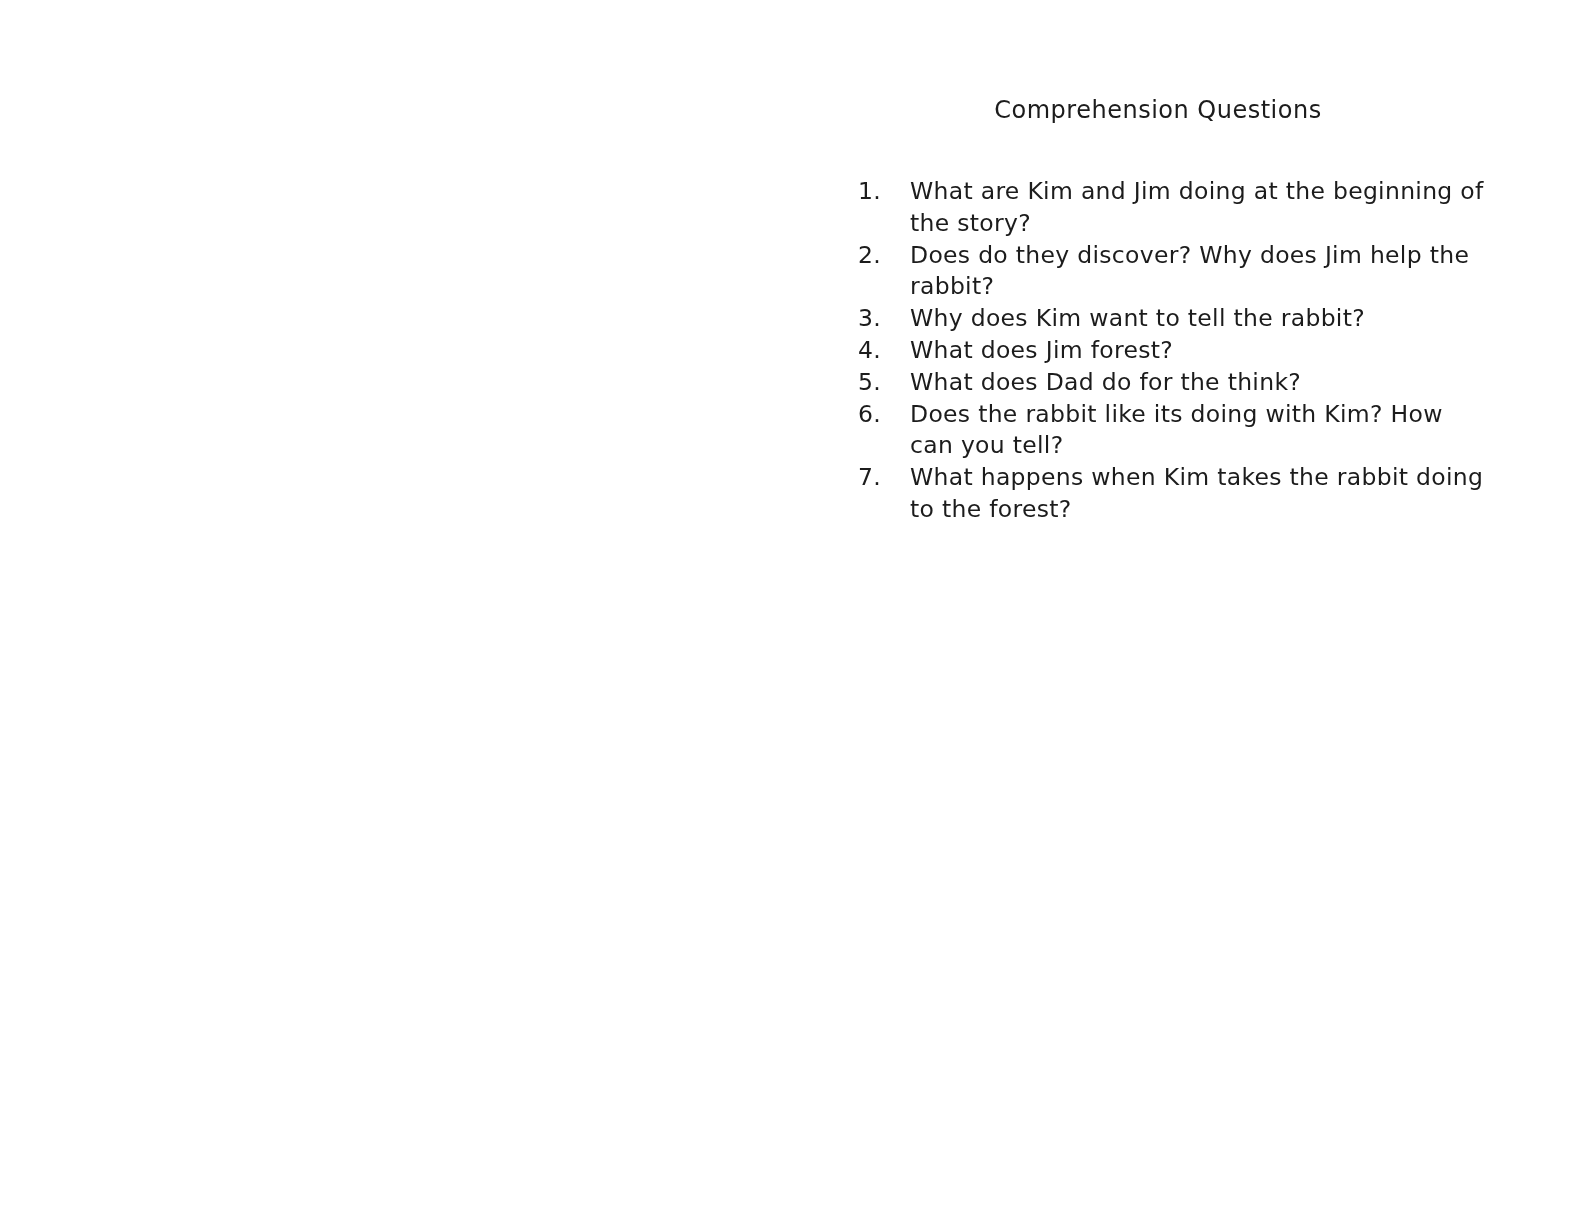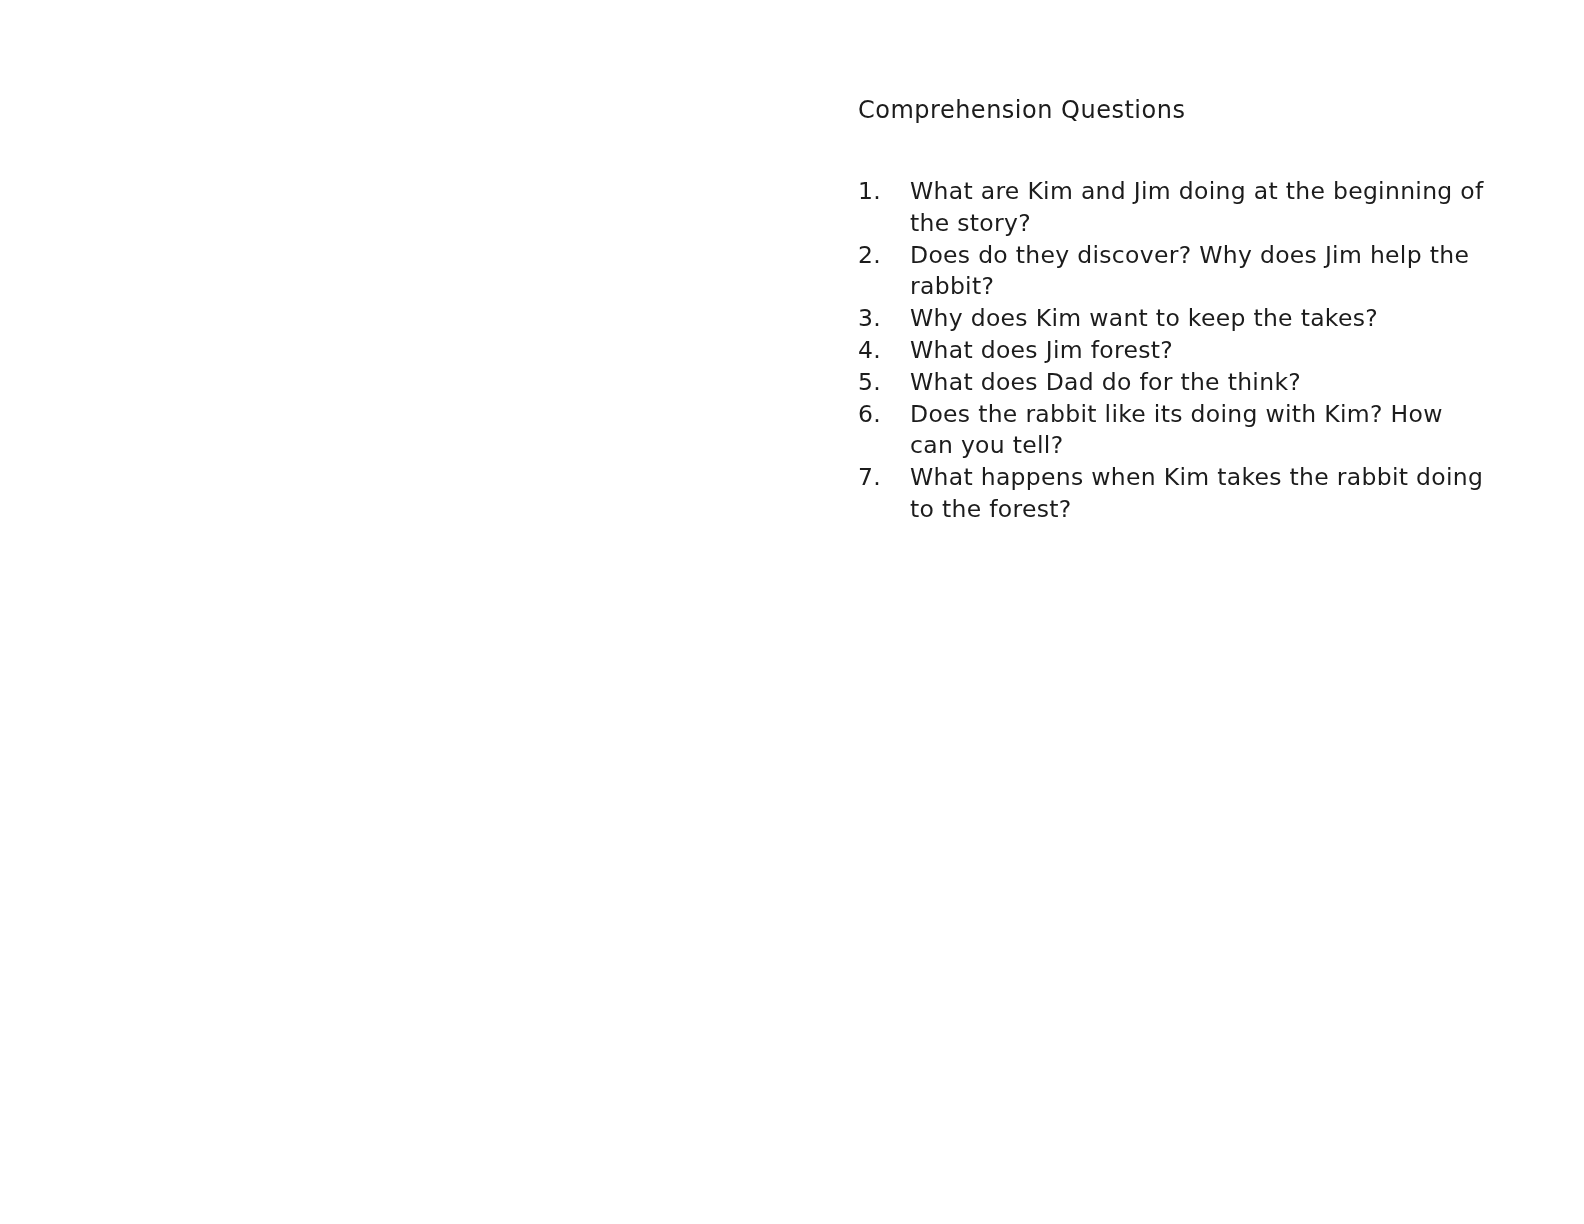--- a/index.html
+++ b/index.html
@@ -21,20 +21,21 @@
     background: #ffffff;
   }
   .content-block {
     position: absolute;
     left: 858px;
     top: 94px;
     width: 632px;
   }
   .doc-title {
     width: 600px;
+    text-align: center;
     font-size: 24px;
     line-height: 32px;
     letter-spacing: 0.5px;
     font-weight: 400;
     margin: 0 0 50px 0;
   }
   ol.questions {
     list-style: none;
     margin: 0;
     padding: 0;
@@ -66,21 +67,21 @@
       <li>
         <span class="q-number">1.</span>
         <span class="q-text">What are Kim and Jim doing at the beginning of the story?</span>
       </li>
       <li>
         <span class="q-number">2.</span>
         <span class="q-text">Does do they discover? Why does Jim help the rabbit?</span>
       </li>
       <li>
         <span class="q-number">3.</span>
-        <span class="q-text">Why does Kim want to keep the takes?</span>
+        <span class="q-text">Why does Kim want to tell the rabbit?</span>
       </li>
       <li>
         <span class="q-number">4.</span>
         <span class="q-text">What does Jim forest?</span>
       </li>
       <li>
         <span class="q-number">5.</span>
         <span class="q-text">What does Dad do for the think?</span>
       </li>
       <li>

